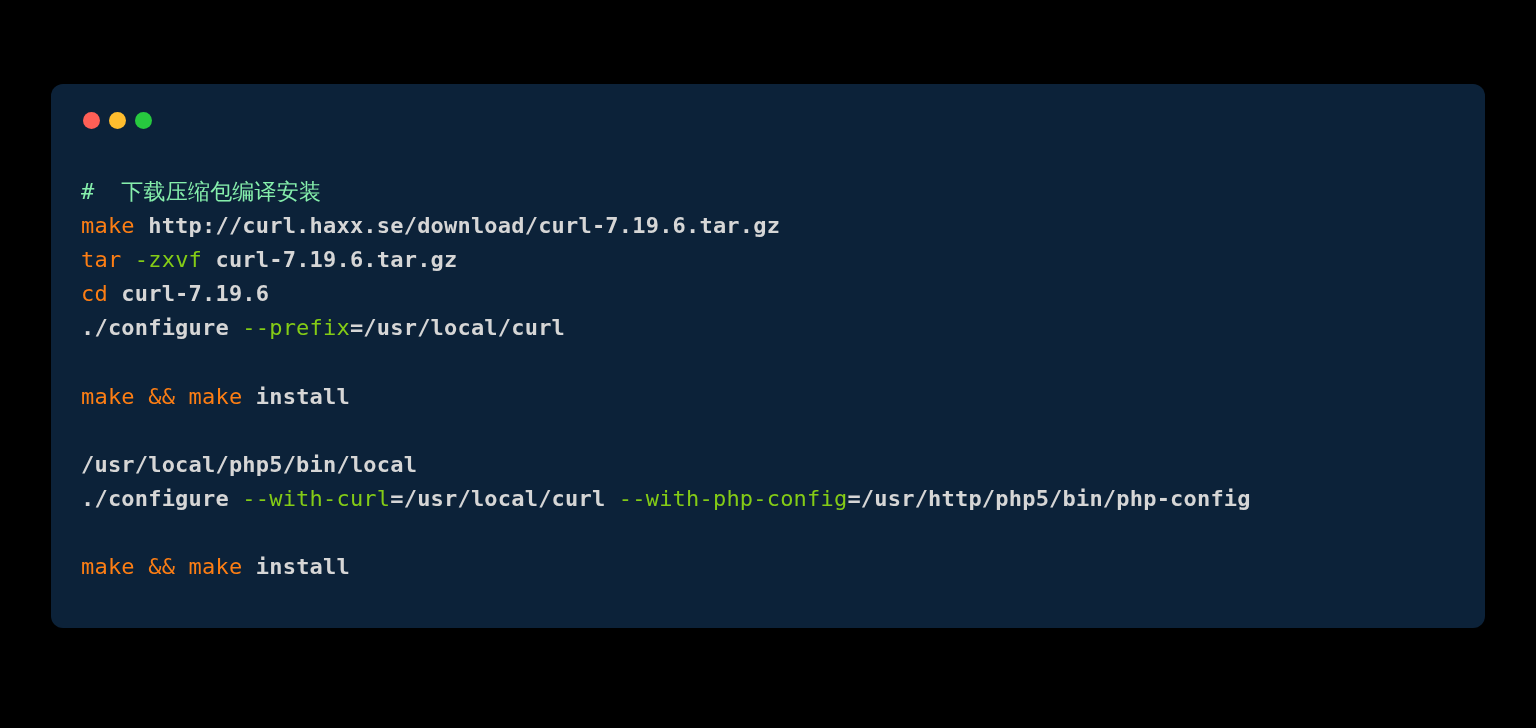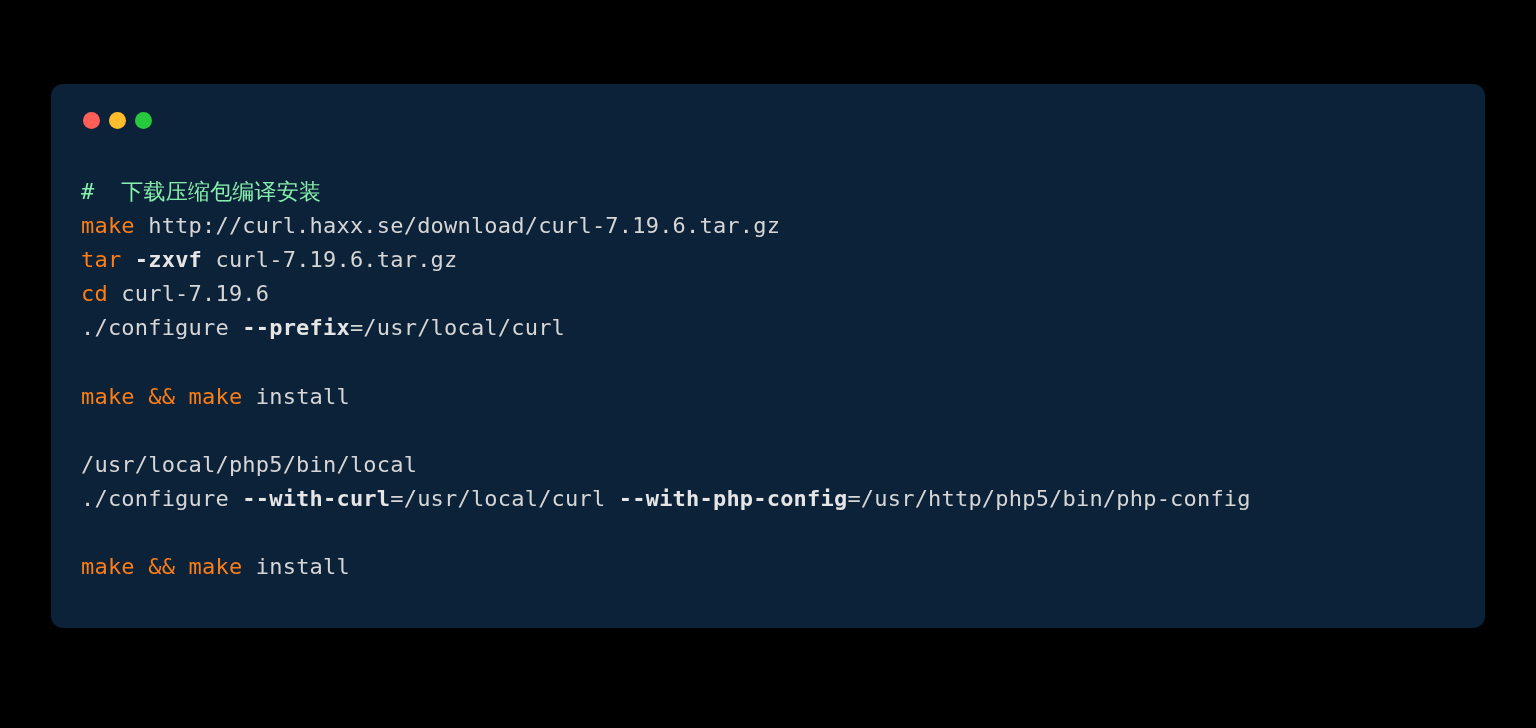--- a/index.html
+++ b/index.html
@@ -48,23 +48,23 @@
       font-size: 22px;
       line-height: 1.55;
       color: #d6d6d6;
       white-space: pre;
       letter-spacing: 0.2px;
       overflow: hidden;
     }
     
     .tok-comment  { color: #86efac; }
     .tok-command  { color: #fd7e14; }
-    .tok-option   { color: #e5e5e5; font-weight: bold; }
+    .tok-option   { color: #84cc16; }
     .tok-operator { color: #fd7e14; }
-    .tok-text     { color: #d6d6d6; }
+    .tok-text     { color: #d6d6d6; font-weight: bold; }
   </style>
 </head>
 <body>
 
 <div class="terminal-window">
   <div class="window-controls">
     <div class="window-button btn-close"></div>
     <div class="window-button btn-minimize"></div>
     <div class="window-button btn-maximize"></div>
   </div>

